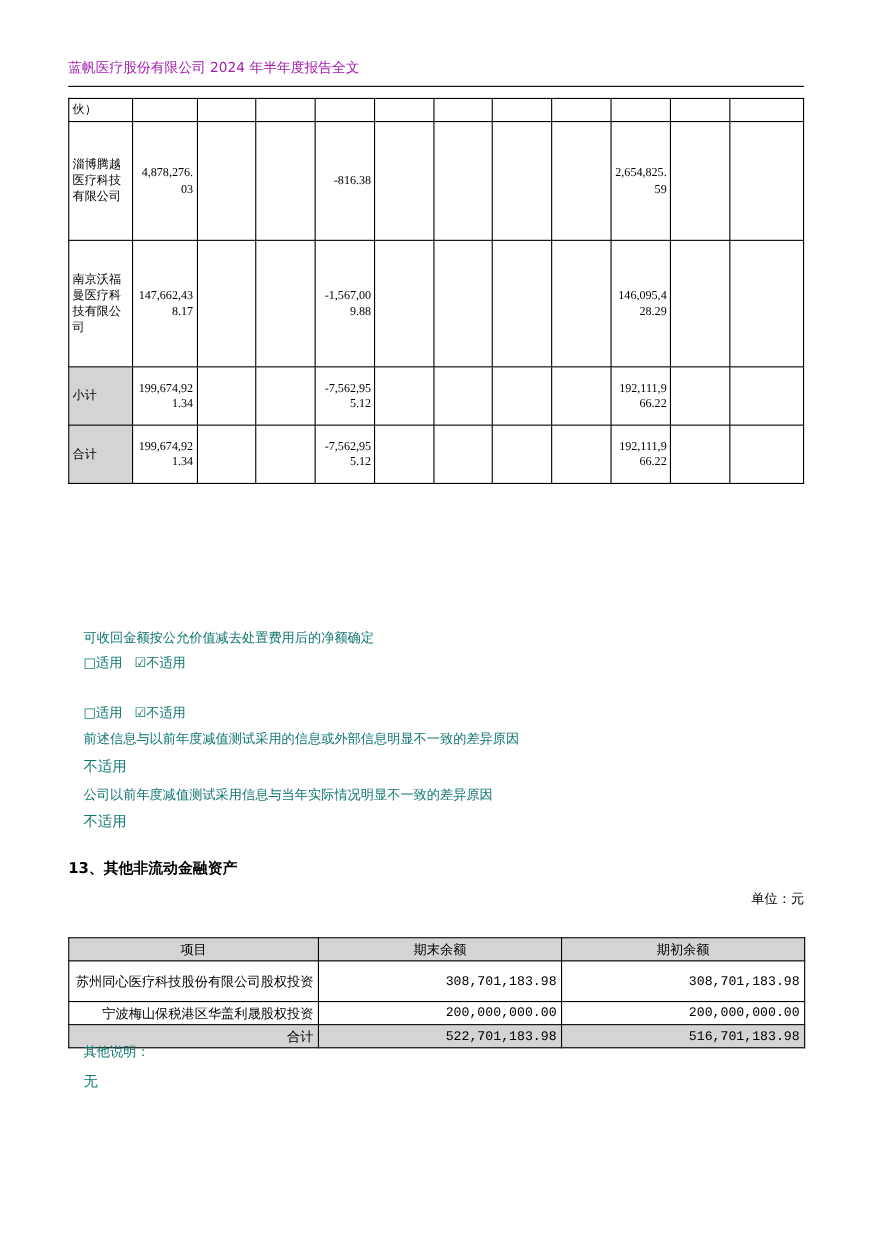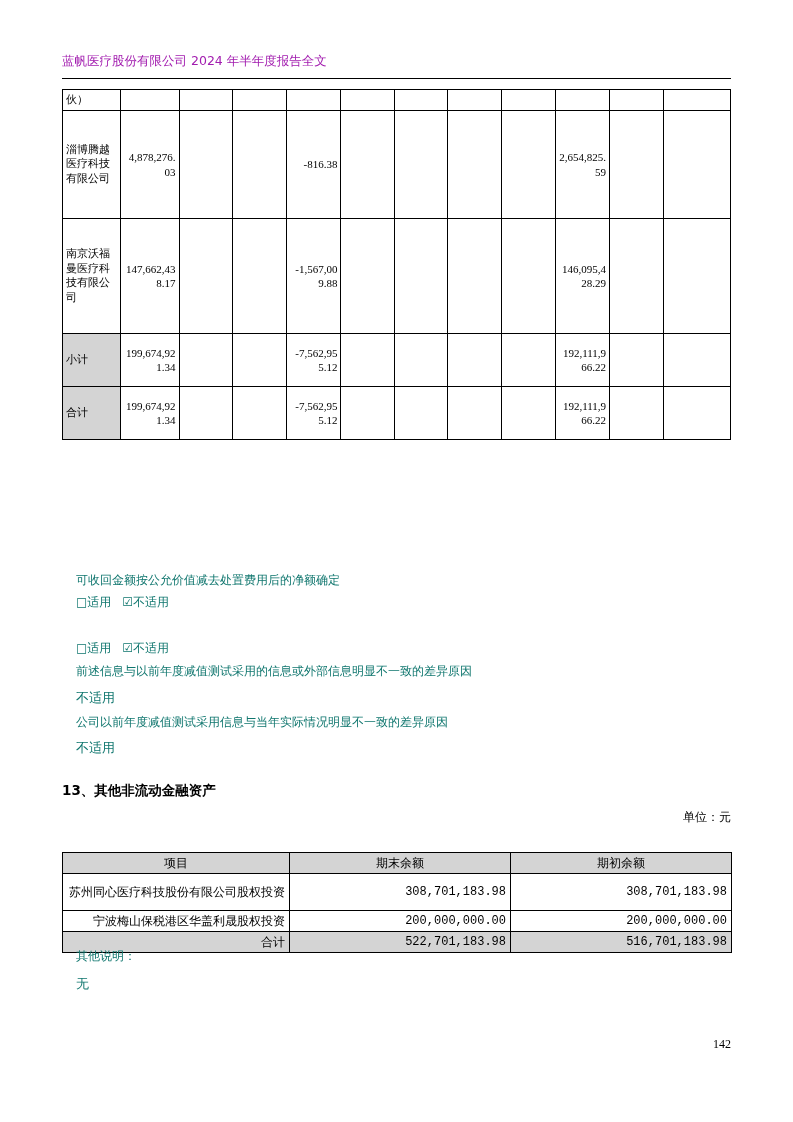--- a/index.html
+++ b/index.html
@@ -316,15 +316,14 @@
         <td class="item">合计</td>
         <td class="amt">522,701,183.98</td>
         <td class="amt">516,701,183.98</td>
       </tr>
     </tbody>
   </table>
 
   <div class="para" style="top:948px">其他说明：</div>
   <div class="para big" style="top:975px">无</div>
 
-  <div class="page-number">142</div>
 
 </div>
 
 </body></html>

